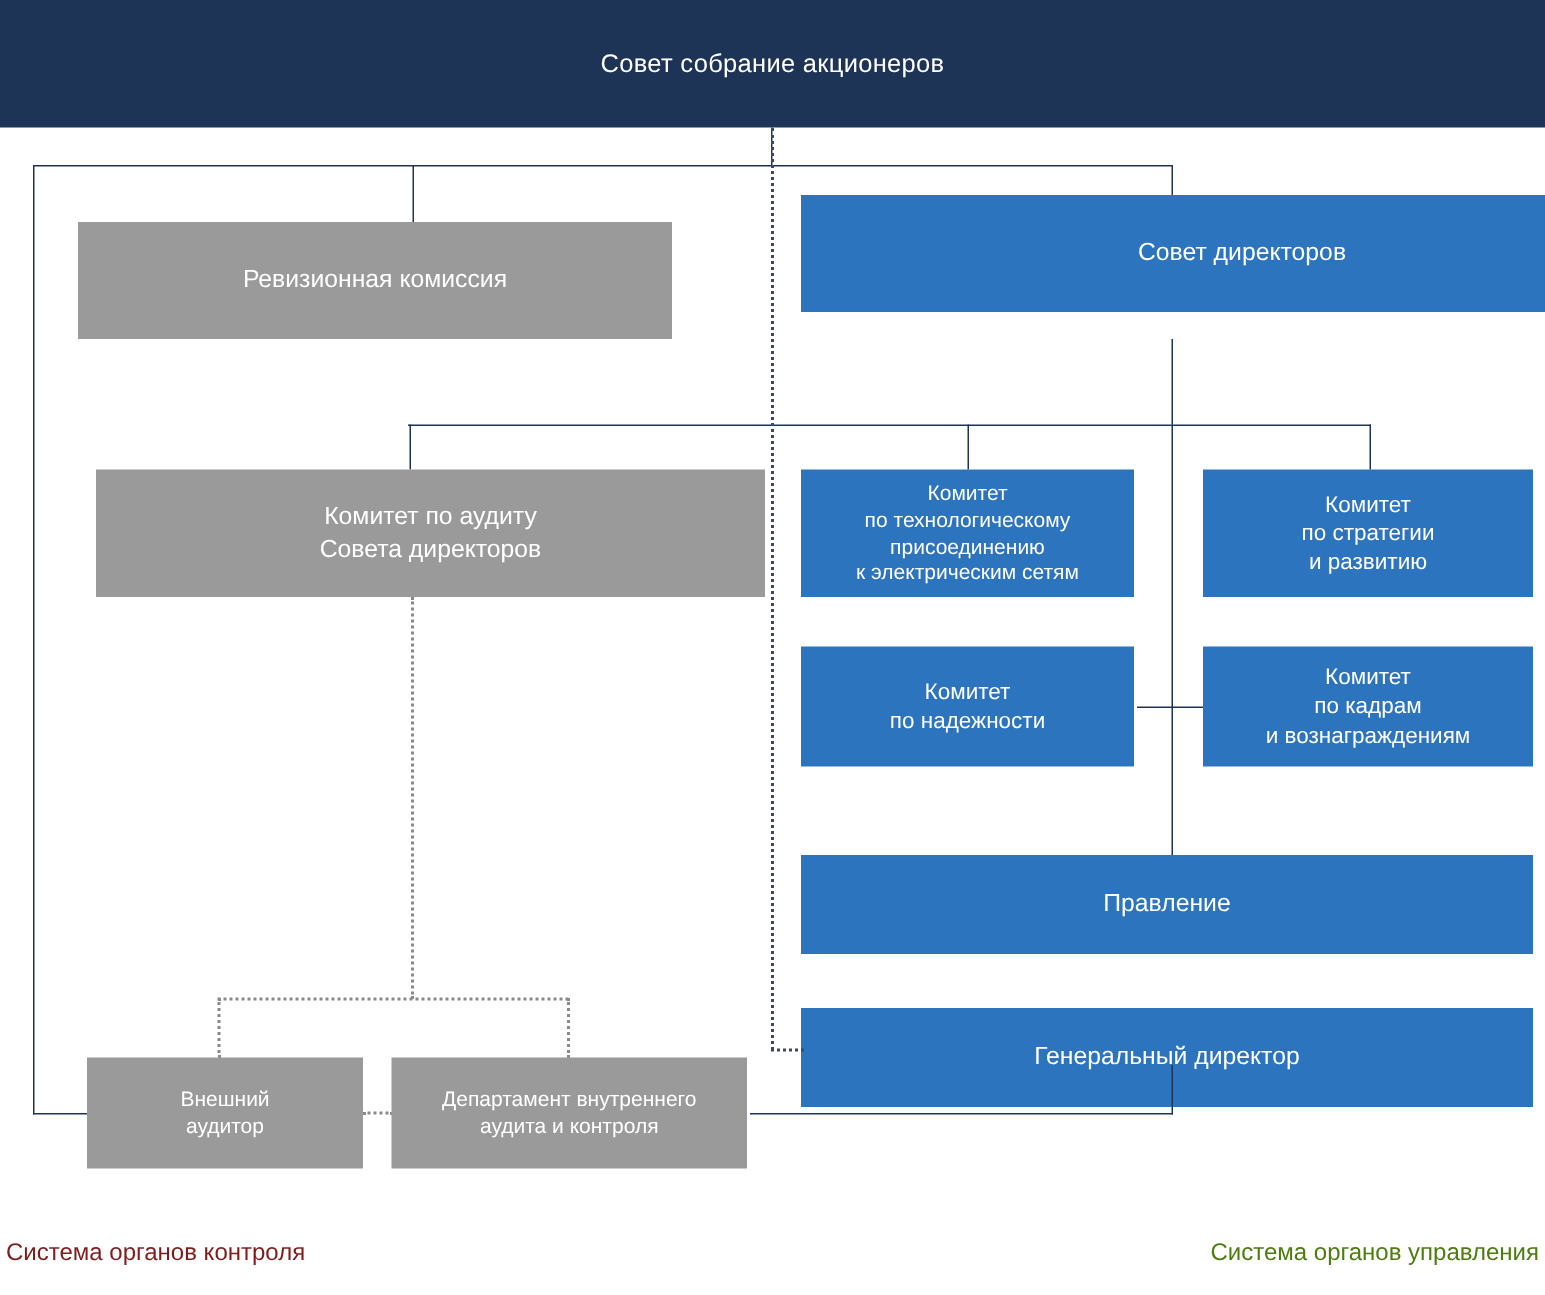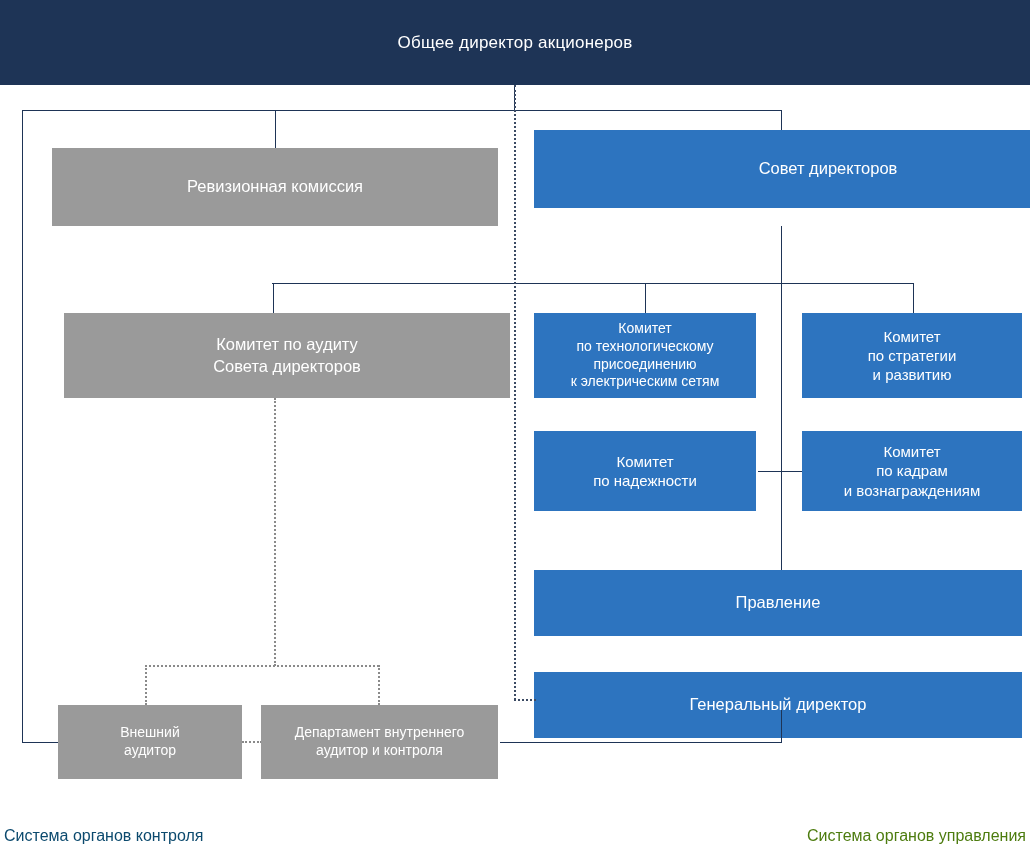--- a/index.html
+++ b/index.html
@@ -51,44 +51,44 @@
   .dln-h{
     height:0;border-top:2px dotted #3b4a63;
   }
   .dgray-v{width:0;border-left:2px dotted #8a8a8a;}
   .dgray-h{height:0;border-top:2px dotted #8a8a8a;}
 
   
   .legend{
     position:absolute;bottom:18px;font-size:16px;white-space:nowrap;
   }
-  .legend-left{left:4px;color:#0c4a6e;}
+  .legend-left{left:4px;color:#7f1d1d;}
   .legend-right{right:4px;color:#4d7c0f;font-weight:normal;}
 </style>
 </head>
 <body>
 
 <div id="stage">
 
   <div class="header">
-    <span class="header-title">Общее директор акционеров</span>
+    <span class="header-title">Совет собрание акционеров</span>
   </div>
 
   <div class="ln ln-v" style="left:514px;top:85px;height:25px;"></div>
 
   <div class="ln ln-h" style="left:22px;top:110px;width:760px;"></div>
 
   <div class="ln ln-v" style="left:275px;top:110px;height:38px;"></div>
 
   <div class="ln ln-v" style="left:781px;top:110px;height:38px;"></div>
 
   <div class="ln ln-v" style="left:22px;top:110px;height:633px;"></div>
   <div class="ln ln-h" style="left:22px;top:742px;width:36px;"></div>
 
-  <div class="box box-gray fs17" style="left:52px;top:148px;width:446px;height:78px;">
+  <div class="box box-gray fs17" style="left:52px;top:148px;width:396px;height:78px;">
     <span class="lbl">Ревизионная комиссия</span>
   </div>
 
   <div class="box box-blue fs17" style="left:534px;top:130px;width:588px;height:78px;">
     <span class="lbl">Совет директоров</span>
   </div>
 
   <div class="ln ln-v" style="left:781px;top:226px;height:57px;"></div>
   <div class="ln ln-h" style="left:272px;top:283px;width:642px;"></div>
 
@@ -151,19 +151,19 @@
   <div class="dln dgray-v" style="left:378px;top:665px;height:40px;"></div>
   <div class="dln dgray-h" style="left:242px;top:741px;width:20px;"></div>
 
   <div class="box box-gray fs14" style="left:58px;top:705px;width:184px;height:74px;">
     <span class="lbl">Внешний
 аудитор</span>
   </div>
 
   <div class="box box-gray fs14" style="left:261px;top:705px;width:237px;height:74px;">
     <span class="lbl">Департамент внутреннего
-аудитор и контроля</span>
+аудита и контроля</span>
   </div>
 
   <div class="legend legend-left">Система органов контроля</div>
   <div class="legend legend-right">Система органов управления</div>
 
 </div>
 
 </body></html>

